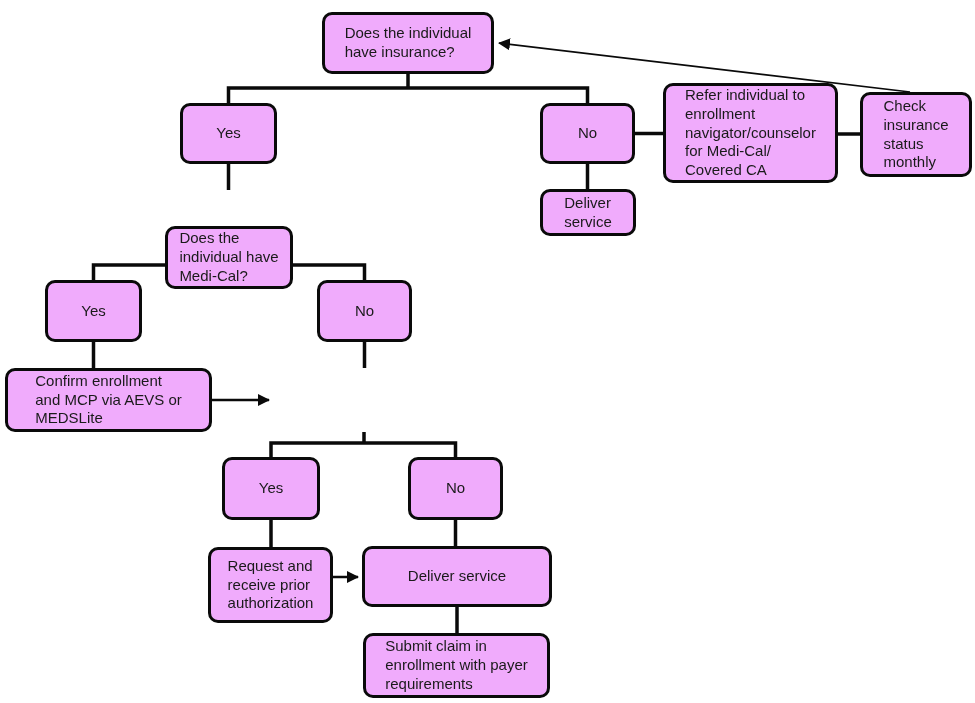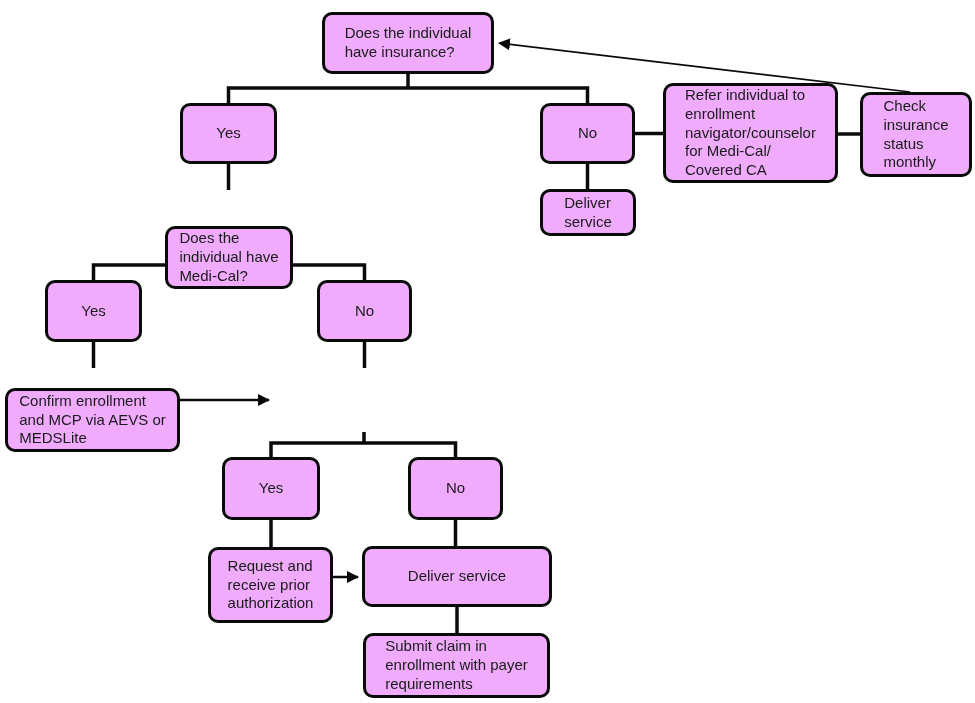--- a/index.html
+++ b/index.html
@@ -42,21 +42,21 @@
   
   .n-q-insurance   { left:322px; top:12px;  width:172px; height:62px; }
   .n-yes1          { left:180px; top:103px; width:97px;  height:61px; }
   .n-no1           { left:540px; top:103px; width:95px;  height:61px; }
   .n-refer         { left:663px; top:83px;  width:175px; height:100px; }
   .n-check         { left:860px; top:92px;  width:112px; height:85px; }
   .n-deliver1      { left:540px; top:189px; width:96px;  height:47px; }
   .n-q-medical     { left:165px; top:190px; width:128px; height:63px;margin-top:36px; }
   .n-yes2          { left:45px;  top:280px; width:97px;  height:62px; }
   .n-no2           { left:317px; top:280px; width:95px;  height:62px; }
-  .n-confirm       { left:5px;   top:368px; width:175px; height:64px;margin-top:20px; }
+  .n-confirm       { left:5px;   top:368px; width:207px; height:64px; }
   .n-q-auth        { left:273px; top:368px; width:182px; height:64px; }
   .n-yes3          { left:222px; top:457px; width:98px;  height:63px; }
   .n-no3           { left:408px; top:457px; width:95px;  height:63px; }
   .n-request       { left:208px; top:547px; width:125px; height:76px; }
   .n-deliver2      { left:362px; top:546px; width:190px; height:61px; }
   .n-submit        { left:363px; top:633px; width:187px; height:65px; }
 </style>
 </head>
 <body>
 

